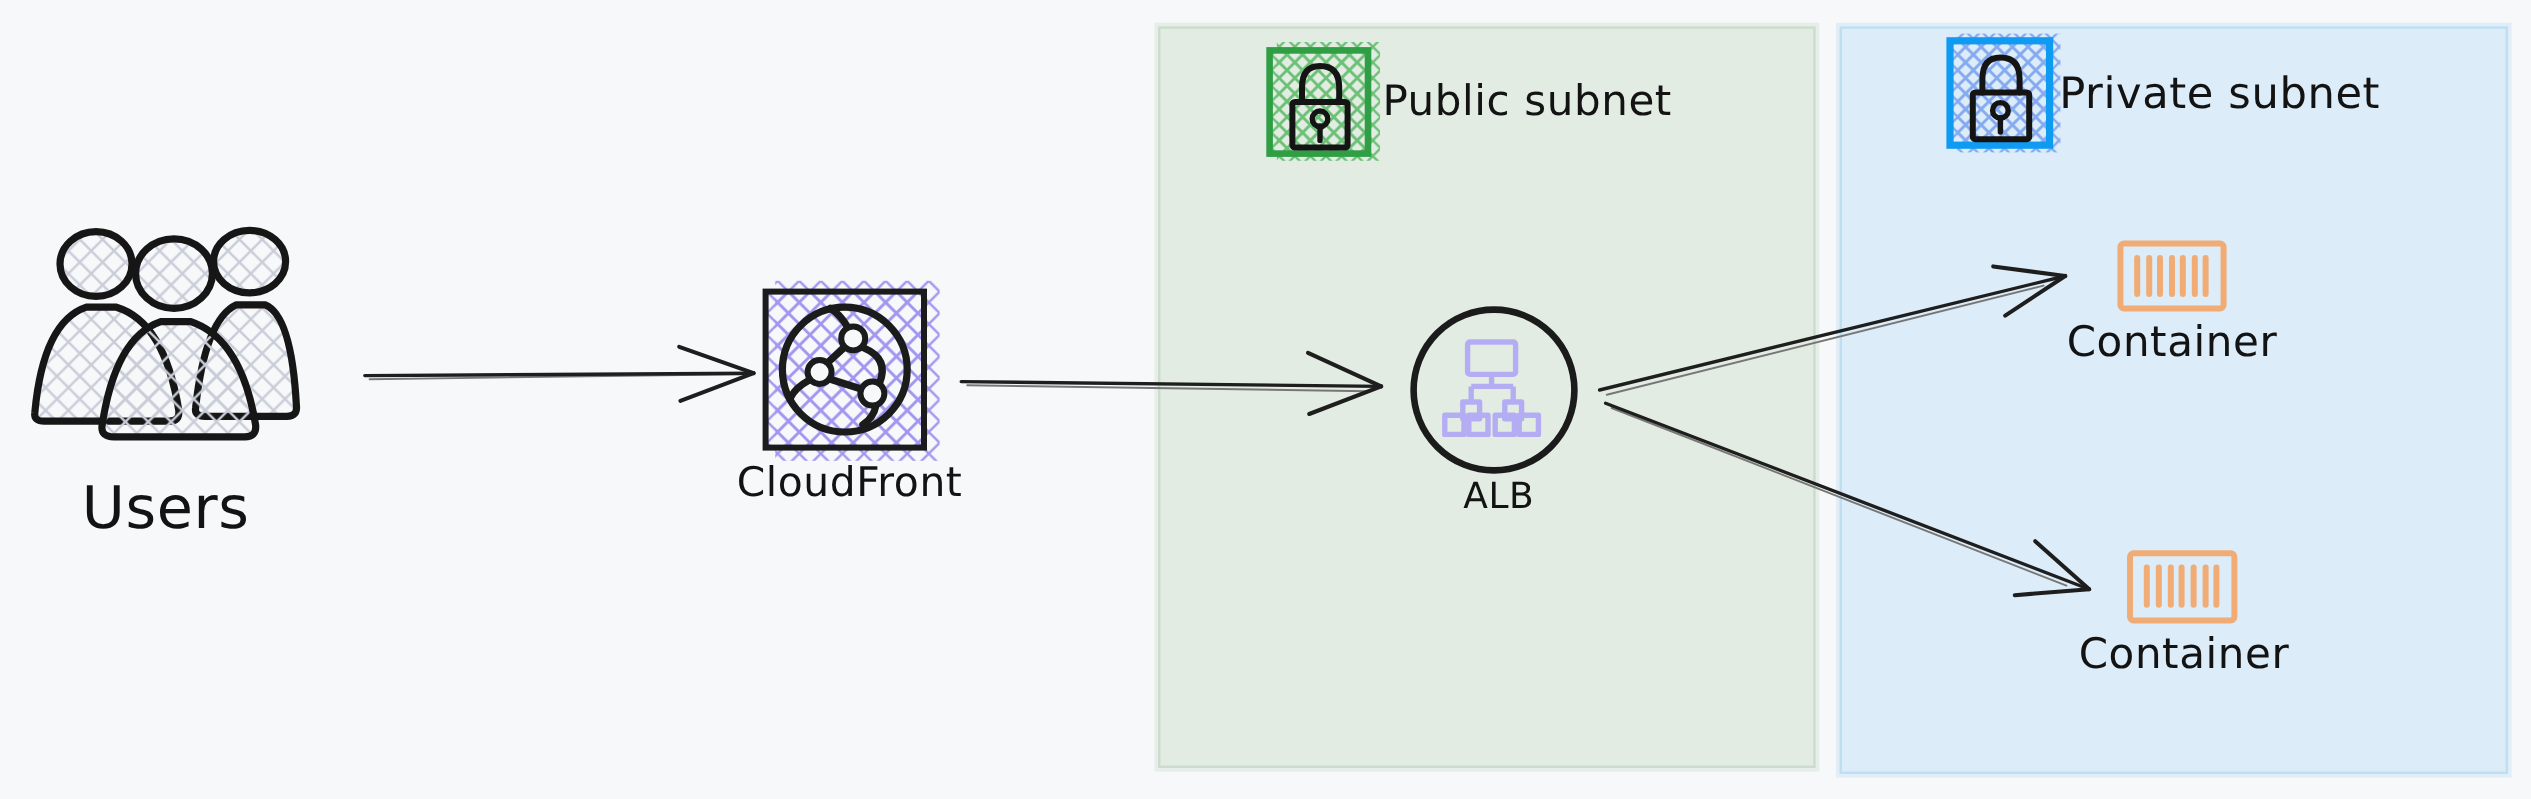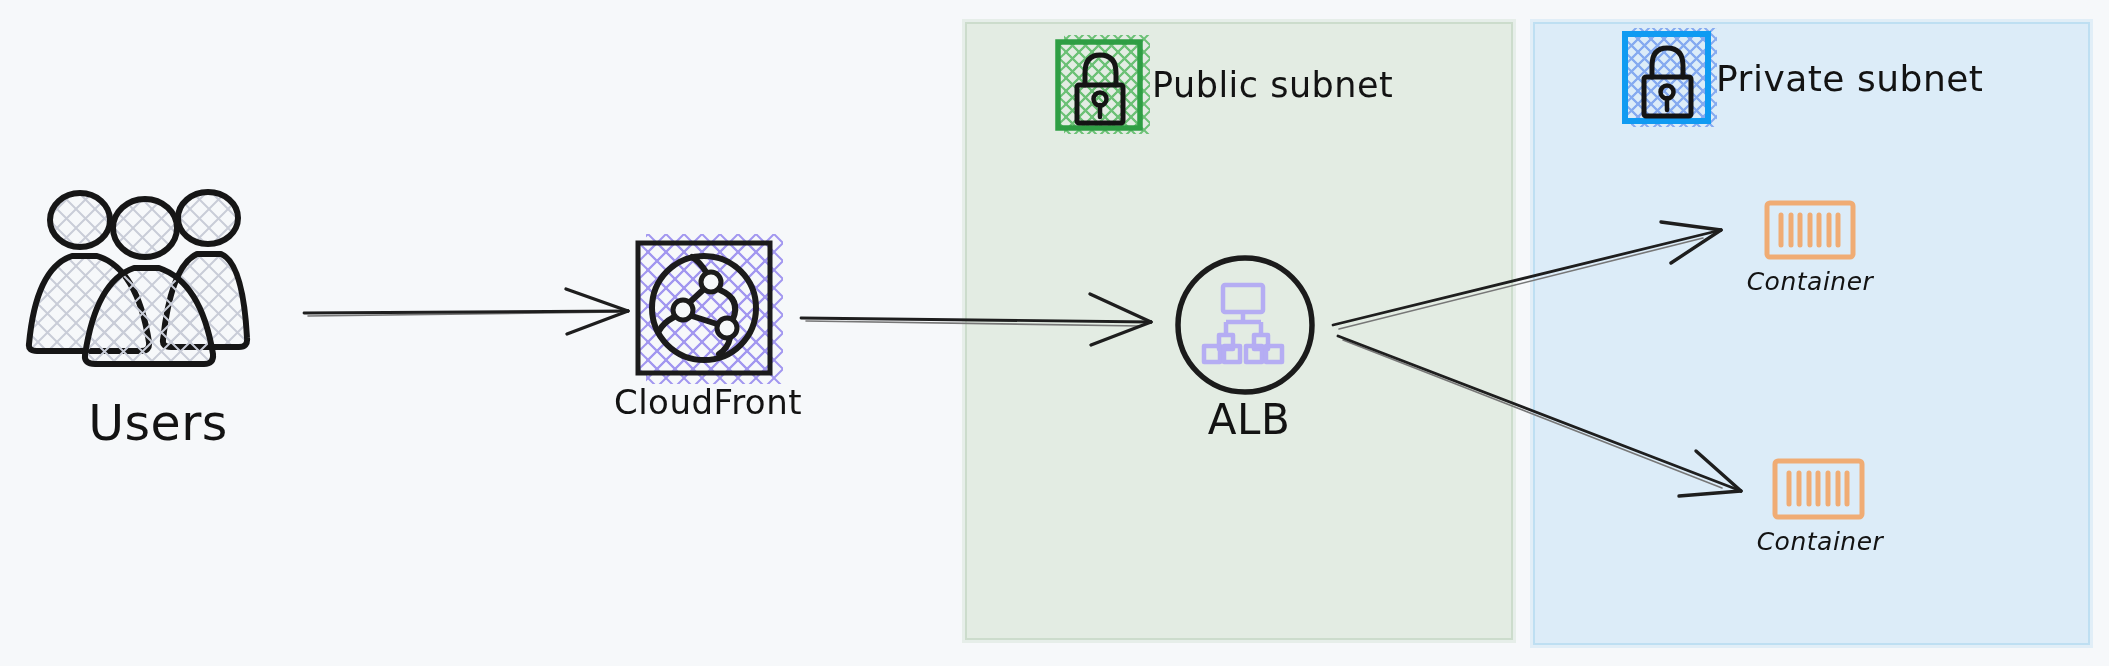--- a/index.html
+++ b/index.html
@@ -20,26 +20,26 @@
     left:1533px;top:22px;width:557px;height:623px;
     background:#dcecf8;border:2px solid #bedff2;
     box-shadow:0 0 0 3px rgba(185,220,242,.35);
   }
   svg.overlay{position:absolute;left:0;top:0;}
   .label{
     position:absolute;color:#131313;line-height:1;white-space:nowrap;
     letter-spacing:.5px;
   }
   .label.centered{transform:translateX(-50%);}
-  .label.users{left:138px;top:399px;font-size:49px;margin-left:20px;}
+  .label.users{left:138px;top:399px;font-size:49px;}
   .label.cloudfront{left:708px;top:385px;font-size:34px;}
   .label.public-subnet{left:1152px;top:68px;font-size:35px;}
   .label.private-subnet{left:1716px;top:61px;font-size:36px;text-align:center;}
-  .label.alb{left:1249px;top:399px;font-size:42px;}
-  .label.container{font-size:25px;font-style:italic;}
+  .label.alb{left:1249px;top:399px;font-size:30px;}
+  .label.container{font-size:35px;}
   .label.container.c1{left:1810px;top:269px;}
   .label.container.c2{left:1820px;top:529px;}
 </style>
 </head>
 <body>
 
 <div class="canvas">
 
   <div class="region public"></div>
   <div class="region private"></div>

